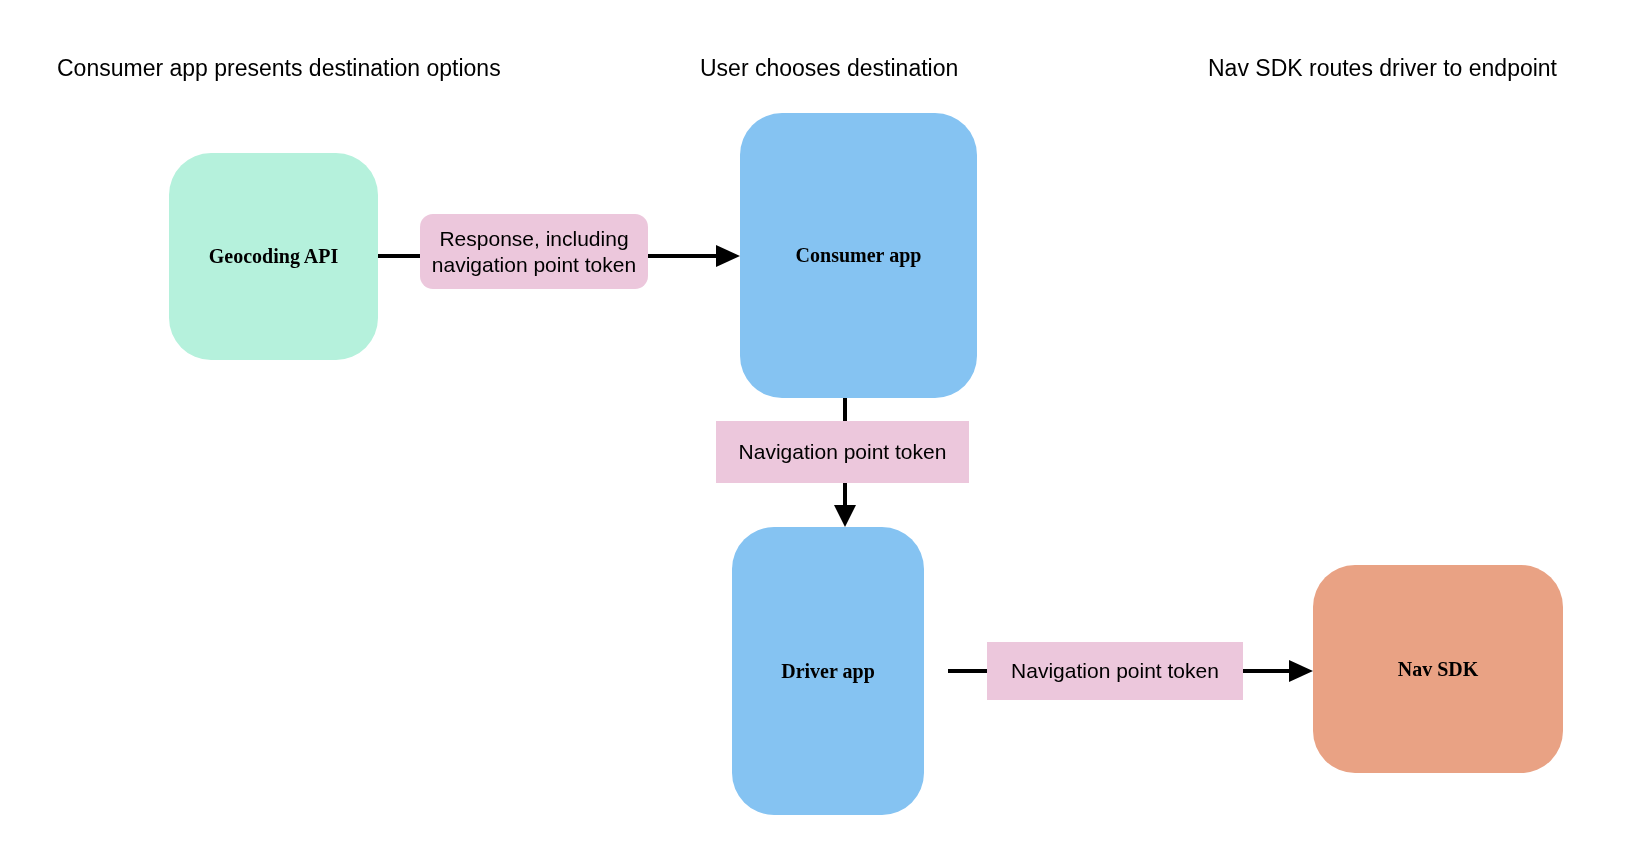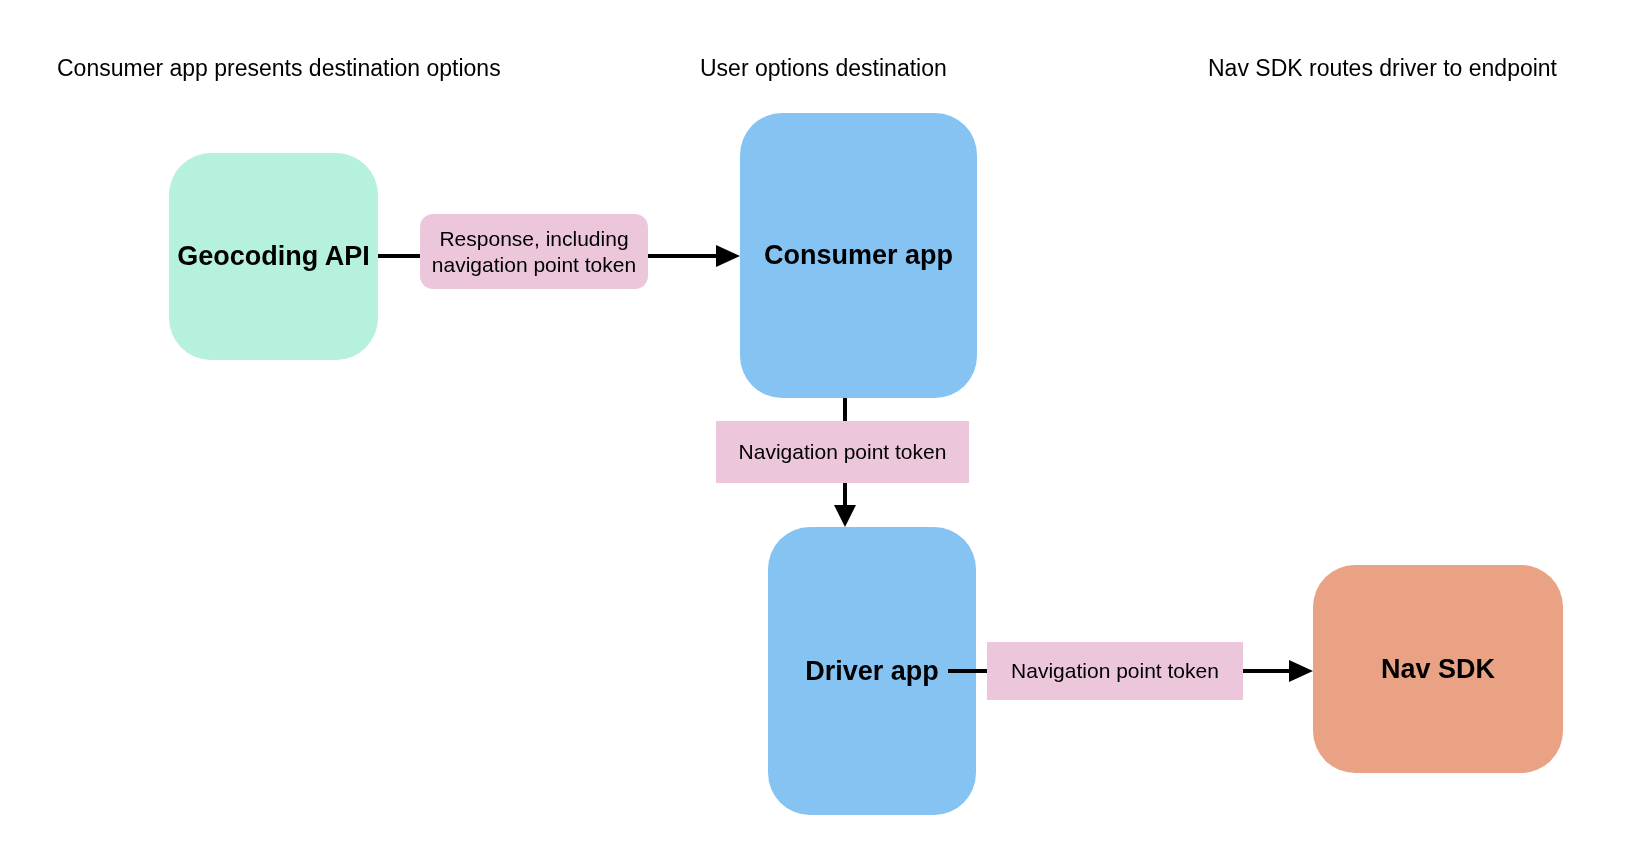--- a/index.html
+++ b/index.html
@@ -24,23 +24,24 @@
   }
   .node {
     position: absolute;
     border-radius: 42px;
     display: flex;
     align-items: center;
     justify-content: center;
     text-align: center;
   }
   .node .node-label {
-    font-size: 27px;
+    font-size: 20px;
     font-weight: 700;
     color: #000000;
+    font-family: Liberation Serif, serif;
   }
   .node-mint   { background: #b5f1dc; }
   .node-blue   { background: #85c3f2; }
   .node-salmon { background: #e9a284; }
   .edge-label {
     position: absolute;
     background: #ecc7dc;
     display: flex;
     align-items: center;
     justify-content: center;
@@ -72,21 +73,21 @@
     border-top: 22px solid #000000;
   }
 
   
   #hdr-left   { left: 57px;   top: 55px; }
   #hdr-center { left: 700px;  top: 55px; }
   #hdr-right  { left: 1208px; top: 55px; text-align: center; }
 
   #node-geocoding { left: 169px;  top: 153px; width: 209px; height: 207px; }
   #node-consumer  { left: 740px;  top: 113px; width: 237px; height: 285px; }
-  #node-driver    { left: 768px;  top: 527px; width: 208px; height: 288px; }
+  #node-driver    { left: 732px;  top: 527px; width: 192px; height: 288px; }
   #node-navsdk    { left: 1313px; top: 565px; width: 250px; height: 208px; }
 
   #edge1-label { left: 420px; top: 214px; width: 228px; height: 75px; border-radius: 13px; }
   #edge2-label { left: 716px; top: 421px; width: 253px; height: 62px; }
   #edge3-label { left: 987px; top: 642px; width: 256px; height: 58px; }
 
   #edge1-line-a { left: 378px;  top: 254px; width: 42px;  height: 4px; }
   #edge1-line-b { left: 648px;  top: 254px; width: 70px;  height: 4px; }
   #edge1-head   { left: 716px;  top: 245px; }
 
@@ -97,21 +98,21 @@
   #edge3-line-a { left: 948px;  top: 669px; width: 39px;  height: 4px; }
   #edge3-line-b { left: 1243px; top: 669px; width: 46px;  height: 4px; }
   #edge3-head   { left: 1289px; top: 660px; }
 </style>
 </head>
 <body>
 
 <div class="canvas">
 
   <div class="col-header" id="hdr-left">Consumer app presents destination options</div>
-  <div class="col-header" id="hdr-center">User options destination</div>
+  <div class="col-header" id="hdr-center">User chooses destination</div>
   <div class="col-header" id="hdr-right">Nav SDK routes driver to endpoint</div>
 
   <div class="node node-mint" id="node-geocoding" style="background-color: rgb(181, 241, 220);">
     <span class="node-label">Geocoding API</span>
   </div>
 
   <div class="node node-blue" id="node-consumer" style="background-color: rgb(133, 195, 242);">
     <span class="node-label">Consumer app</span>
   </div>
 

